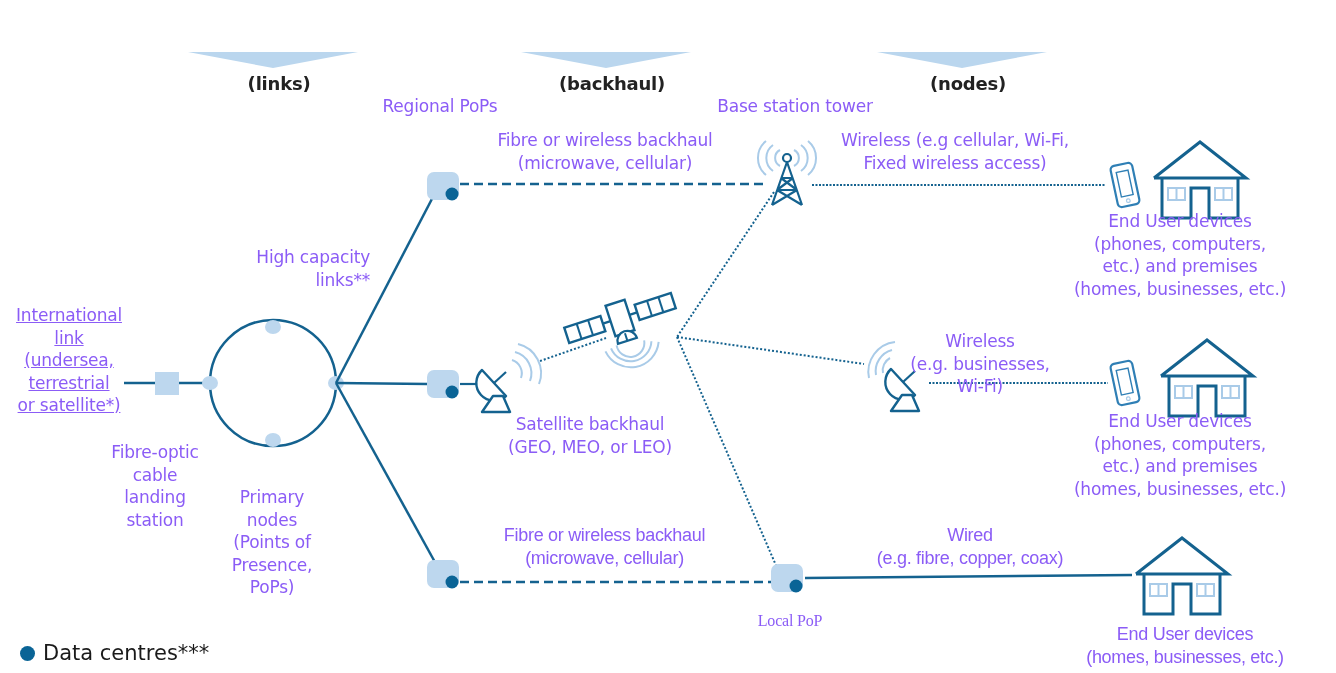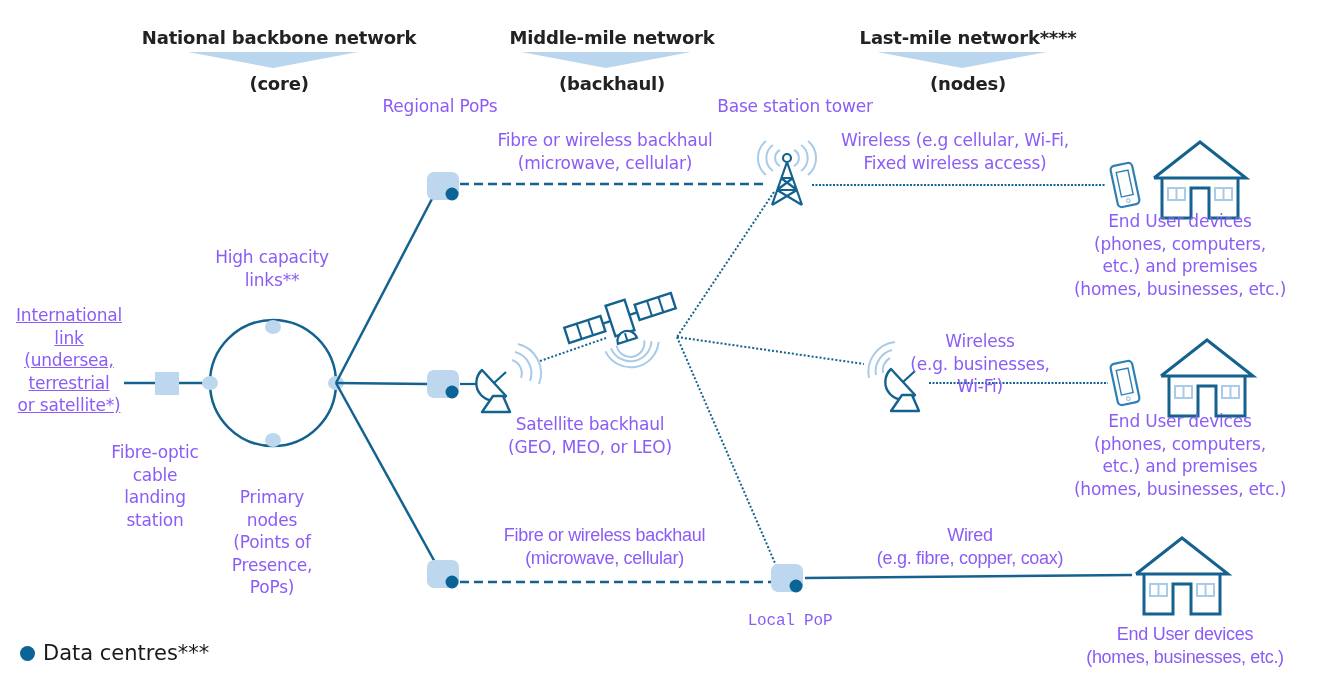--- a/index.html
+++ b/index.html
@@ -4,21 +4,21 @@
 <style>
   html, body { margin: 0; padding: 0; background: #ffffff; }
   body { width: 1336px; height: 673px; position: relative; overflow: hidden;
          font-family: "DejaVu Sans", sans-serif; color: #1a1a1a; }
   #diagram { position: absolute; left: 0; top: 0; }
   .lbl { position: absolute; text-align: center; font-size: 17px; line-height: 22.5px;
          white-space: pre; color: #8b5cf6; letter-spacing: -0.2px; }
   .hdr { position: absolute; text-align: center; font-size: 18px; line-height: 23px;
          font-weight: bold; white-space: pre; color: #222; letter-spacing: -0.2px; }
   .narrow { font-family: "Liberation Sans", sans-serif; font-size: 18px; letter-spacing: -0.3px; }
-  .small { font-family: Liberation Mono, monospace; font-size: 16px; }
+  .small { font-family: Liberation Serif, serif; font-size: 16px; }
   .legend { position: absolute; left: 20px; top: 641px; display: flex; align-items: center; gap: 8px; font-size: 21px; }
   .legend-dot { width: 15px; height: 15px; border-radius: 50%; background: #0a6496; display: inline-block; }
 </style>
 </head>
 <body>
 
 <svg id="diagram" width="1336" height="673" viewBox="0 0 1336 673">
   <defs>
     <g id="house">
       <polyline points="-46,-4 0,-40 46,-4 -46,-4" fill="none" stroke="#14628f" stroke-width="3" stroke-linejoin="miter"></polyline>
@@ -120,43 +120,43 @@
   <path d="M 895,342 A 30,30 0 0 0 869,378" fill="none" stroke="#a9cbe8" stroke-width="2"></path>
 
   <use href="#phone" x="1125" y="185"></use>
   <use href="#house" x="1200" y="182"></use>
   <use href="#phone" x="1125" y="383"></use>
   <use href="#house" x="1207" y="380"></use>
   <use href="#house" x="1182" y="578"></use>
 </svg>
 
 <div class="hdr" style="left:123px; top:3px; width:300px;">
-  <span>National backbone network</span><br>
-  <span>(core)</span>
+  <br>
+  <span>(links)</span>
 </div>
 <div class="hdr" style="left:456px; top:3px; width:300px;">
-  <span>Middle-mile network</span><br>
+  <br>
   <span>(backhaul)</span>
 </div>
 <div class="hdr" style="left:812px; top:3px; width:300px;">
-  <span>Last-mile network****</span><br>
+  <br>
   <span>(nodes)</span>
 </div>
 
 <div class="lbl" style="left:340px; top:95px; width:200px;">Regional PoPs</div>
 <div class="lbl" style="left:685px; top:95px; width:220px;">Base station tower</div>
 <div class="lbl" style="left:465px; top:129px; width:280px;">Fibre or wireless backhaul
 (microwave, cellular)</div>
 <div class="lbl" style="left:810px; top:129px; width:290px;">Wireless (e.g cellular, Wi-Fi,
 Fixed wireless access)</div>
 <div class="lbl" style="left:1030px; top:210px; width:300px;">End User devices
 (phones, computers,
 etc.) and premises
 (homes, businesses, etc.)</div>
-<div class="lbl" style="left:192px; top:246px; width:160px;">High capacity
+<div class="lbl" style="left:210px; top:246px; width:160px;text-align:right;">High capacity
 links**</div>
 <div class="lbl" style="left:0px; top:304px; width:138px;text-decoration:underline;">International
 link
 (undersea,
 terrestrial
 or satellite*)</div>
 <div class="lbl" style="left:470px; top:413px; width:240px;text-align:center;">Satellite backhaul
 (GEO, MEO, or LEO)</div>
 <div class="lbl" style="left:905px; top:330px; width:150px;">Wireless
 (e.g. businesses,

